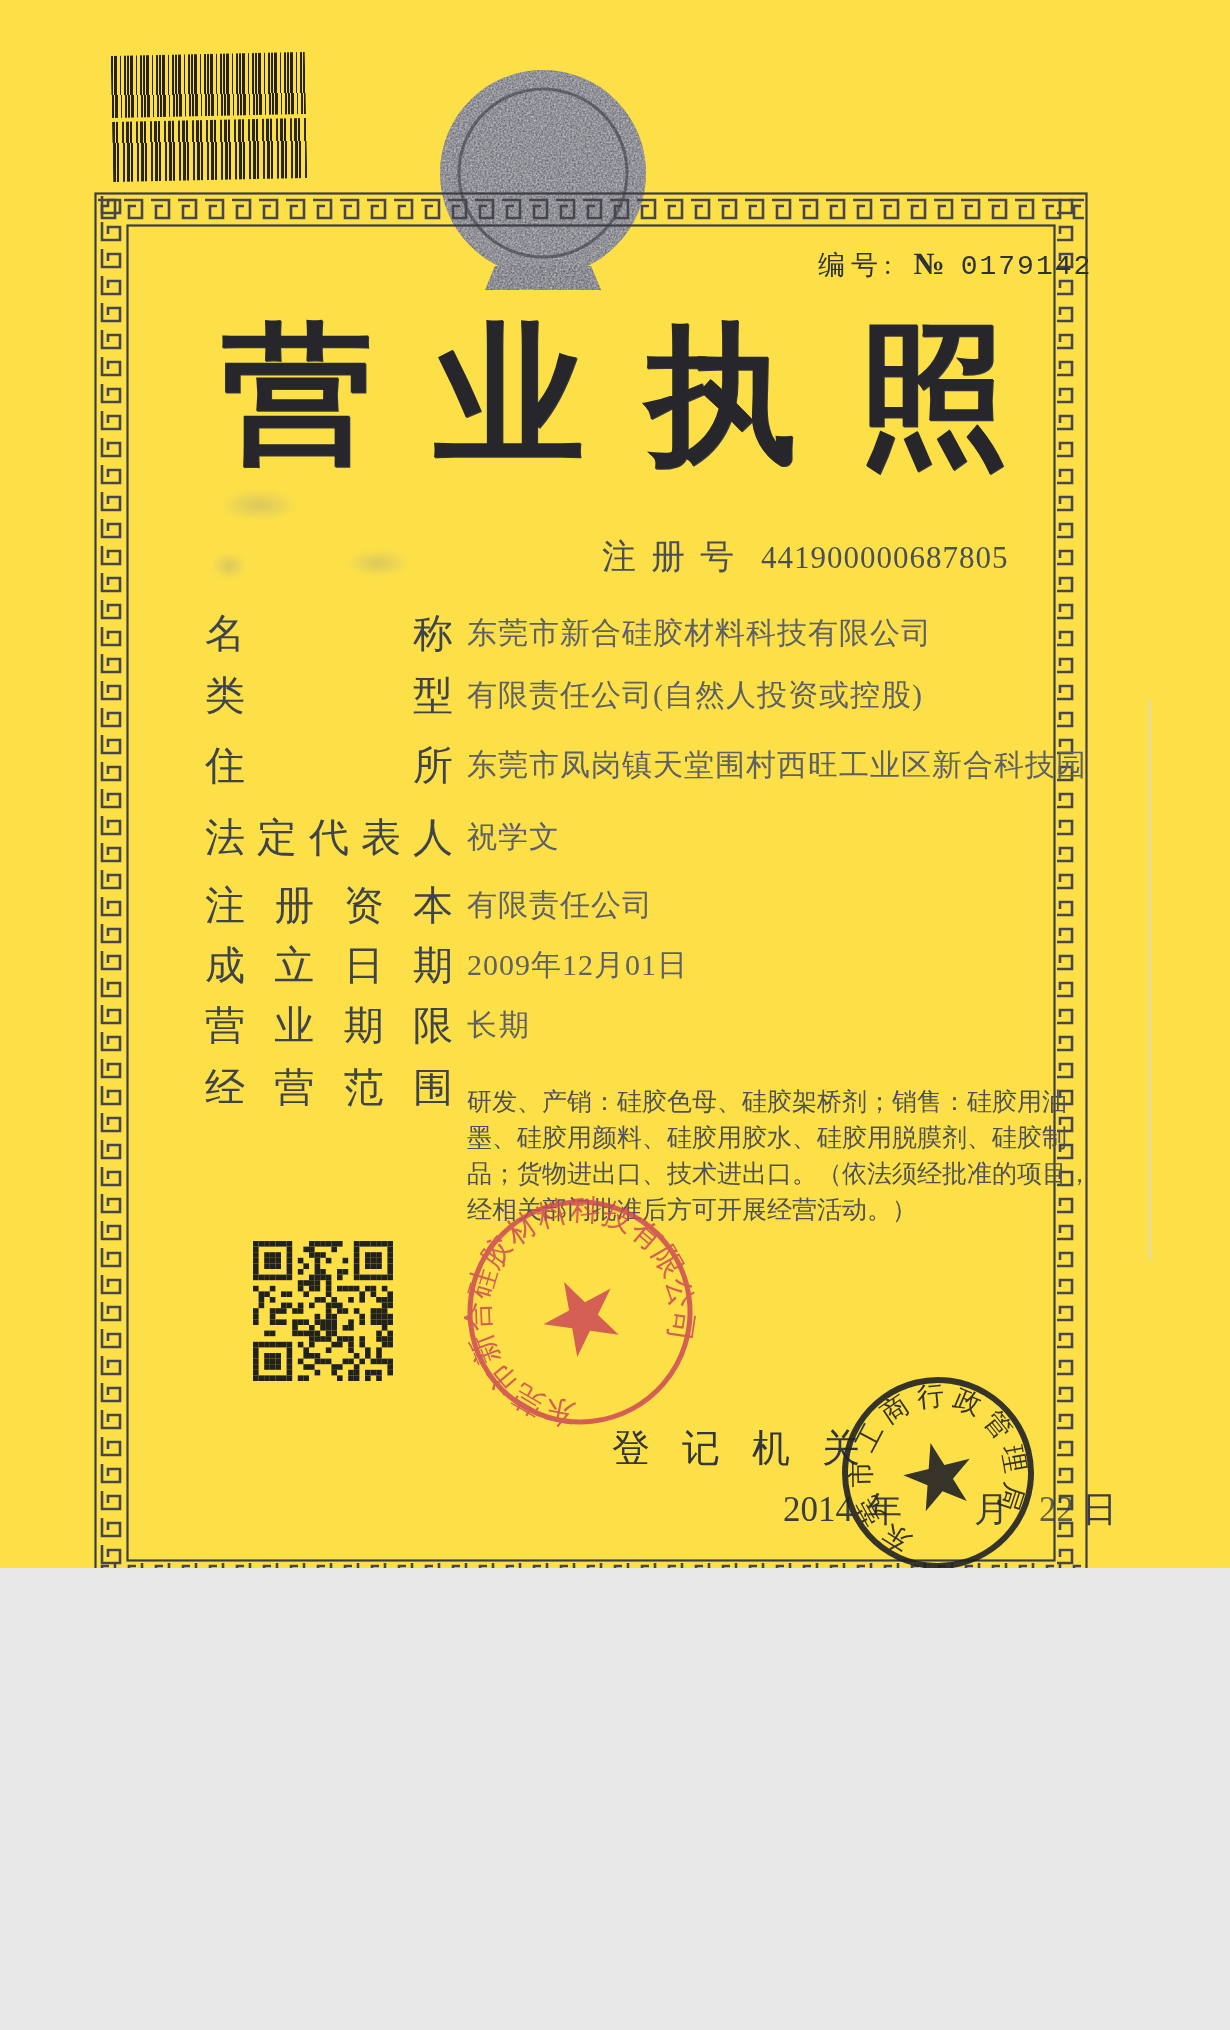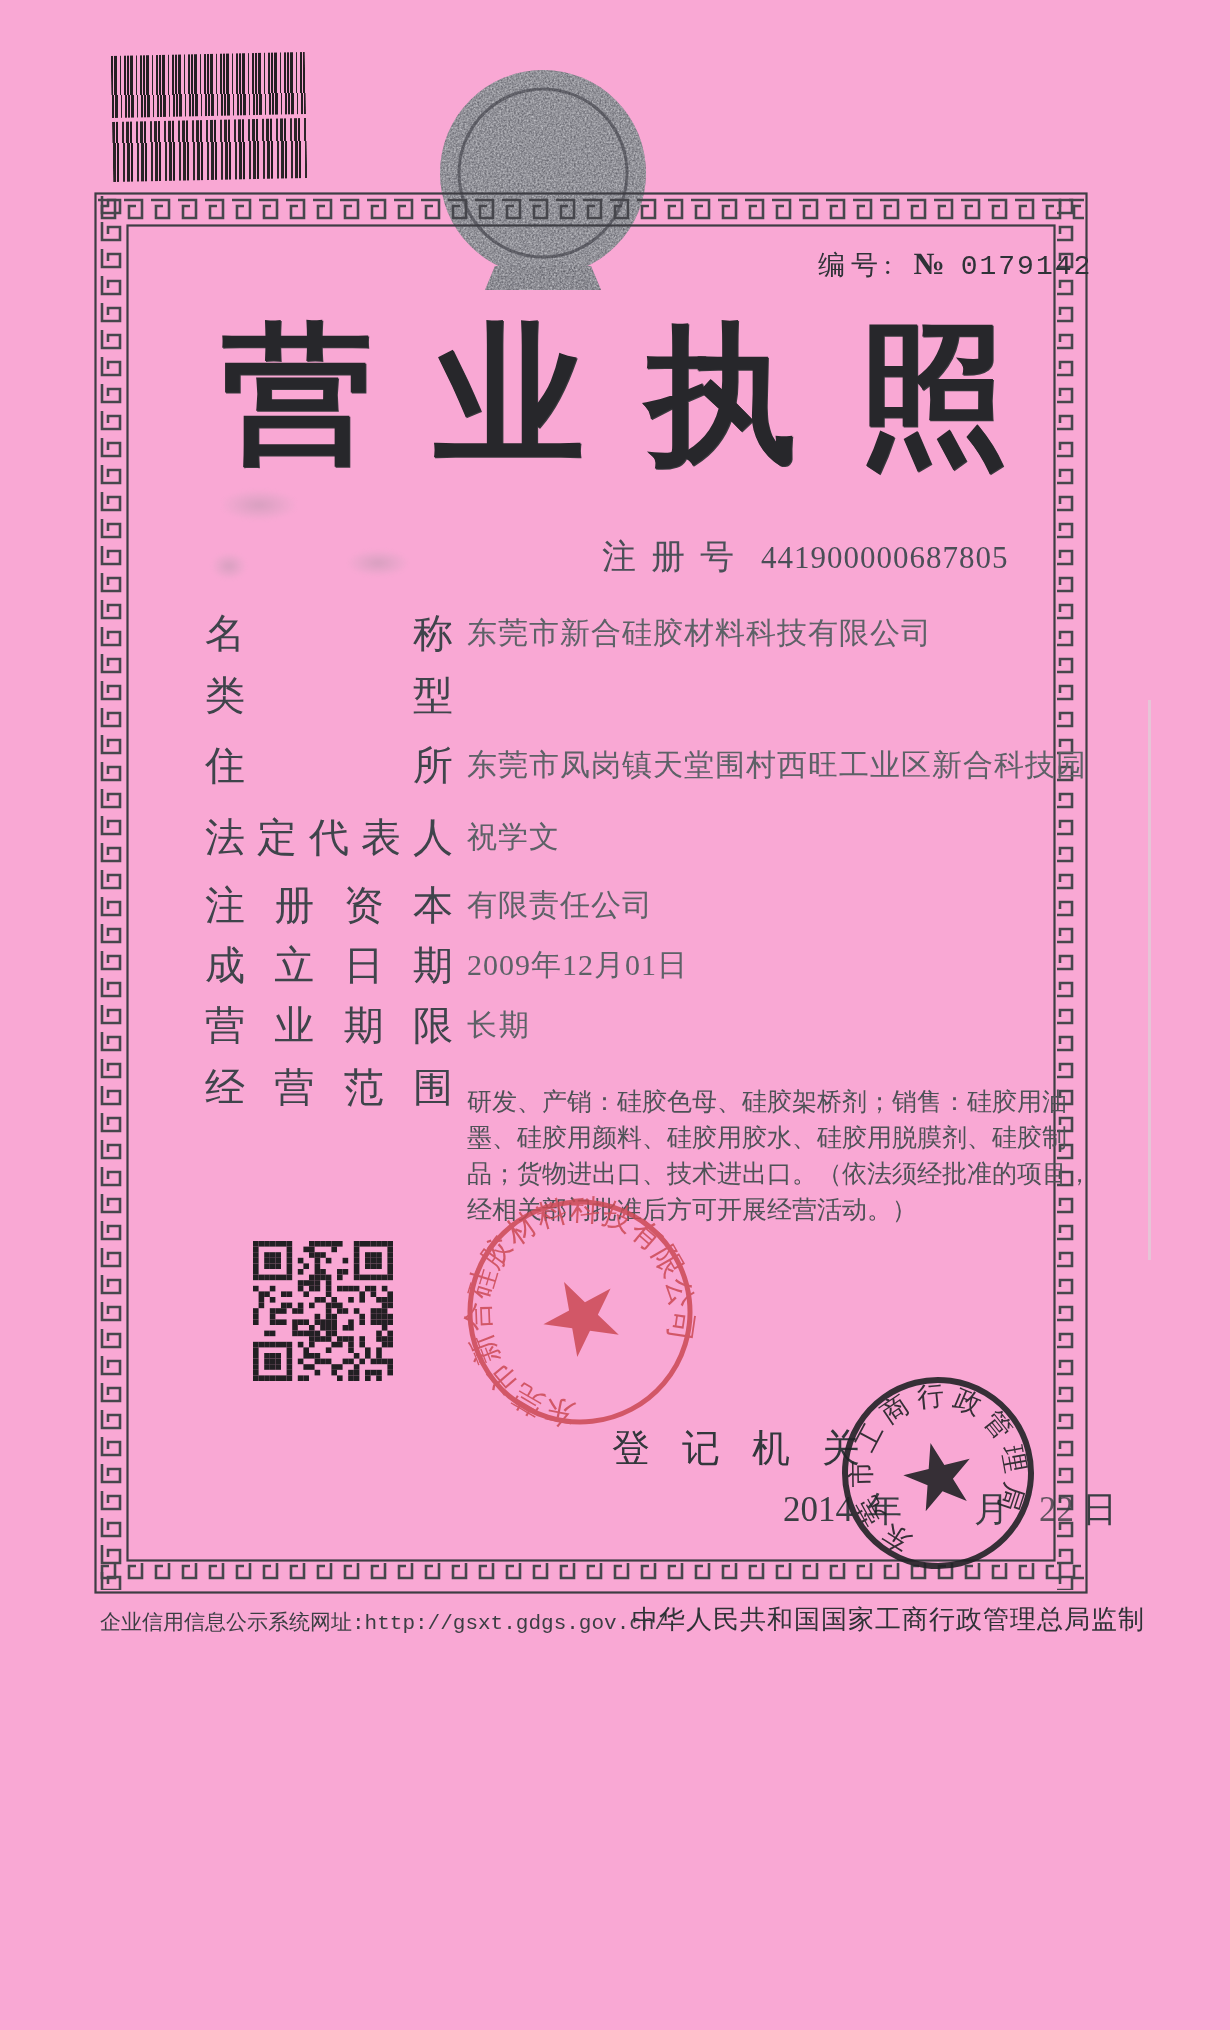--- a/index.html
+++ b/index.html
@@ -1,16 +1,16 @@
 <!DOCTYPE html>
 <html><head>
 <meta charset="utf-8">
 <style>
   html,body{margin:0;padding:0;background:#e8e8e8;}
-  #page{position:relative;width:1230px;height:2030px;background:#f9a8d4;overflow:hidden;
+  #page{position:relative;width:1230px;height:1568px;background:#fde047;overflow:hidden;
         font-family:"Liberation Serif",serif;color:#3c4046;}
   
   #barcode{position:absolute;left:112px;top:52px;width:194px;height:132px;transform:rotate(-1.2deg);opacity:.92;}
   #barcode .band{position:absolute;left:0;right:0;}
   #barcode .b1{top:2px;height:62px;
     background:repeating-linear-gradient(90deg,#141414 0 2px,rgba(255,255,255,0) 2px 3px,#141414 3px 6px,rgba(255,255,255,0) 6px 9px,#1a1a1a 9px 10px,rgba(255,255,255,0) 10px 13px,#141414 13px 15px,rgba(255,255,255,0) 15px 16px);}
   #barcode .b2{top:68px;height:60px;
     background:repeating-linear-gradient(90deg,#181818 0 3px,rgba(255,255,255,0) 3px 4px,#101010 4px 6px,rgba(255,255,255,0) 6px 10px,#1d1d1d 10px 12px,rgba(255,255,255,0) 12px 14px);}
   
   #serial{position:absolute;left:818px;top:246px;display:flex;align-items:baseline;gap:16px;color:#2e3237;}
@@ -111,20 +111,21 @@
     <span class="lab">注册号</span>
     <span class="num">441900000687805</span>
   </div>
 
   <div class="row" id="row1" style="top:606px">
     <span class="lab">名称</span>
     <span class="val">东莞市新合硅胶材料科技有限公司</span>
   </div>
   <div class="row" id="row2" style="top:668px">
     <span class="lab">类型</span>
+    <span class="val">有限责任公司(自然人投资或控股)</span>
   </div>
   <div class="row" id="row3" style="top:738px">
     <span class="lab">住所</span>
     <span class="val">东莞市凤岗镇天堂围村西旺工业区新合科技园</span>
   </div>
   <div class="row" id="row4" style="top:810px">
     <span class="lab">法定代表人</span>
     <span class="val">祝学文</span>
   </div>
   <div class="row" id="row5" style="top:878px">

